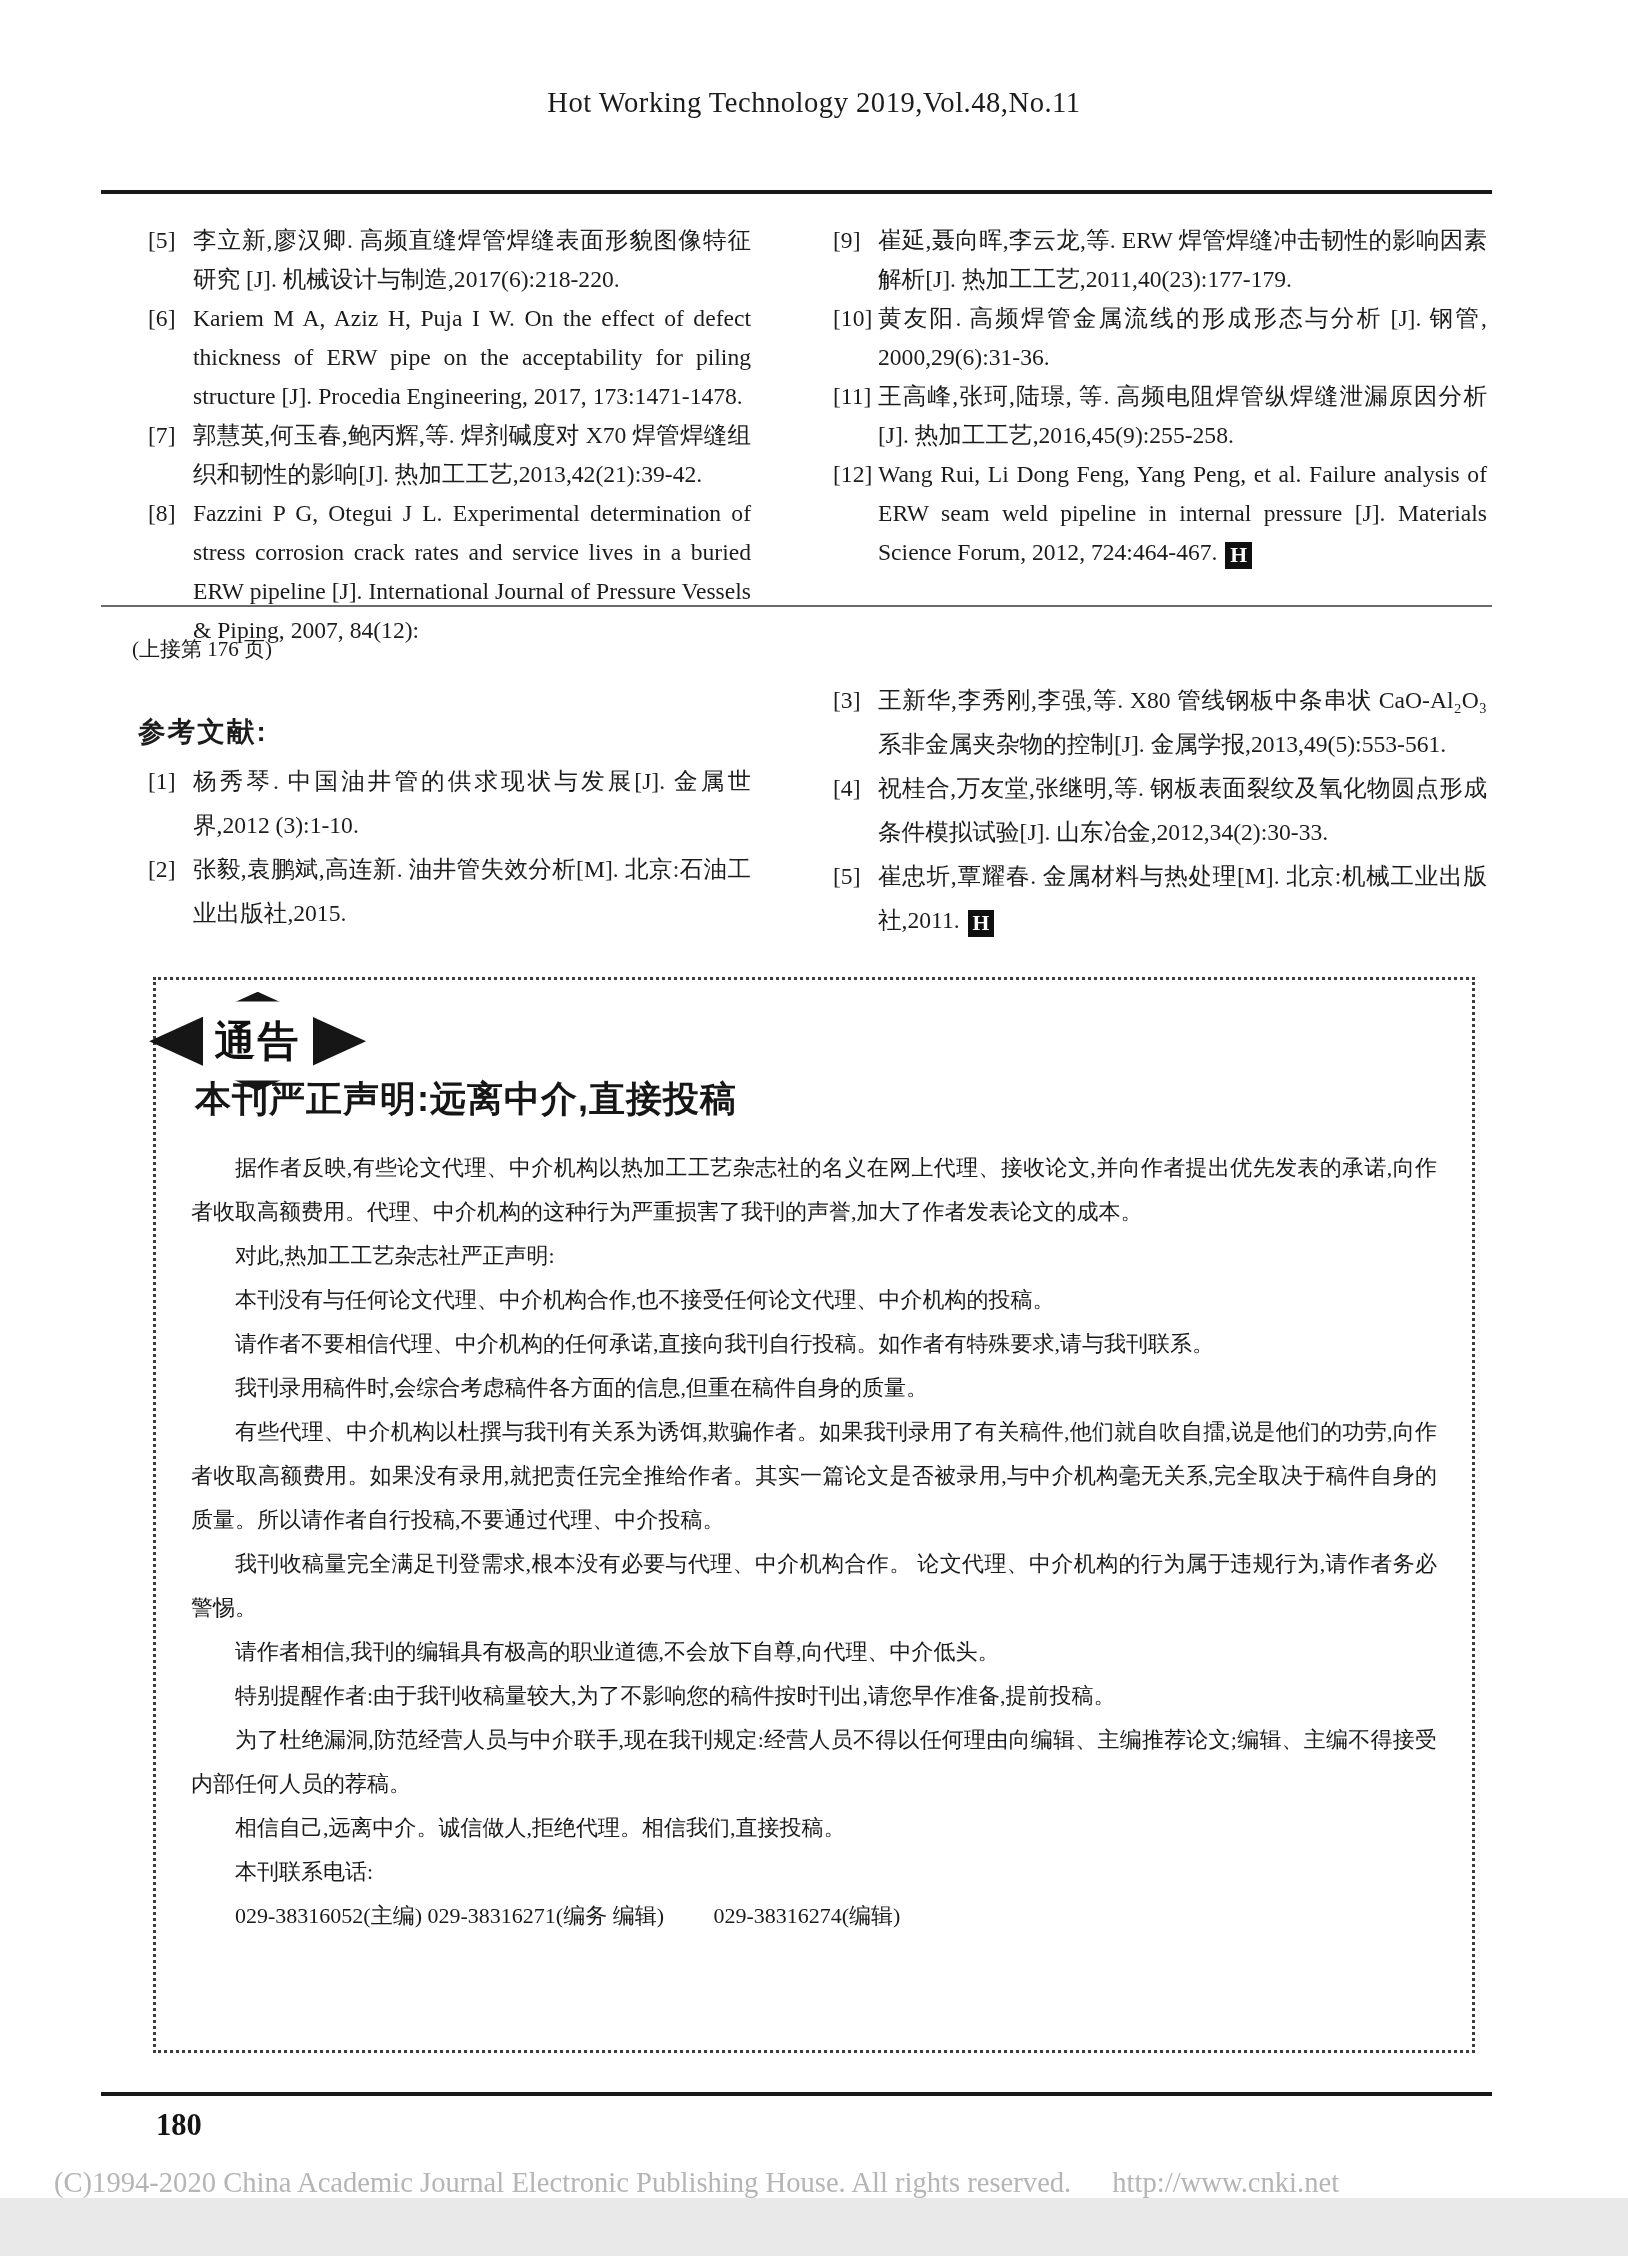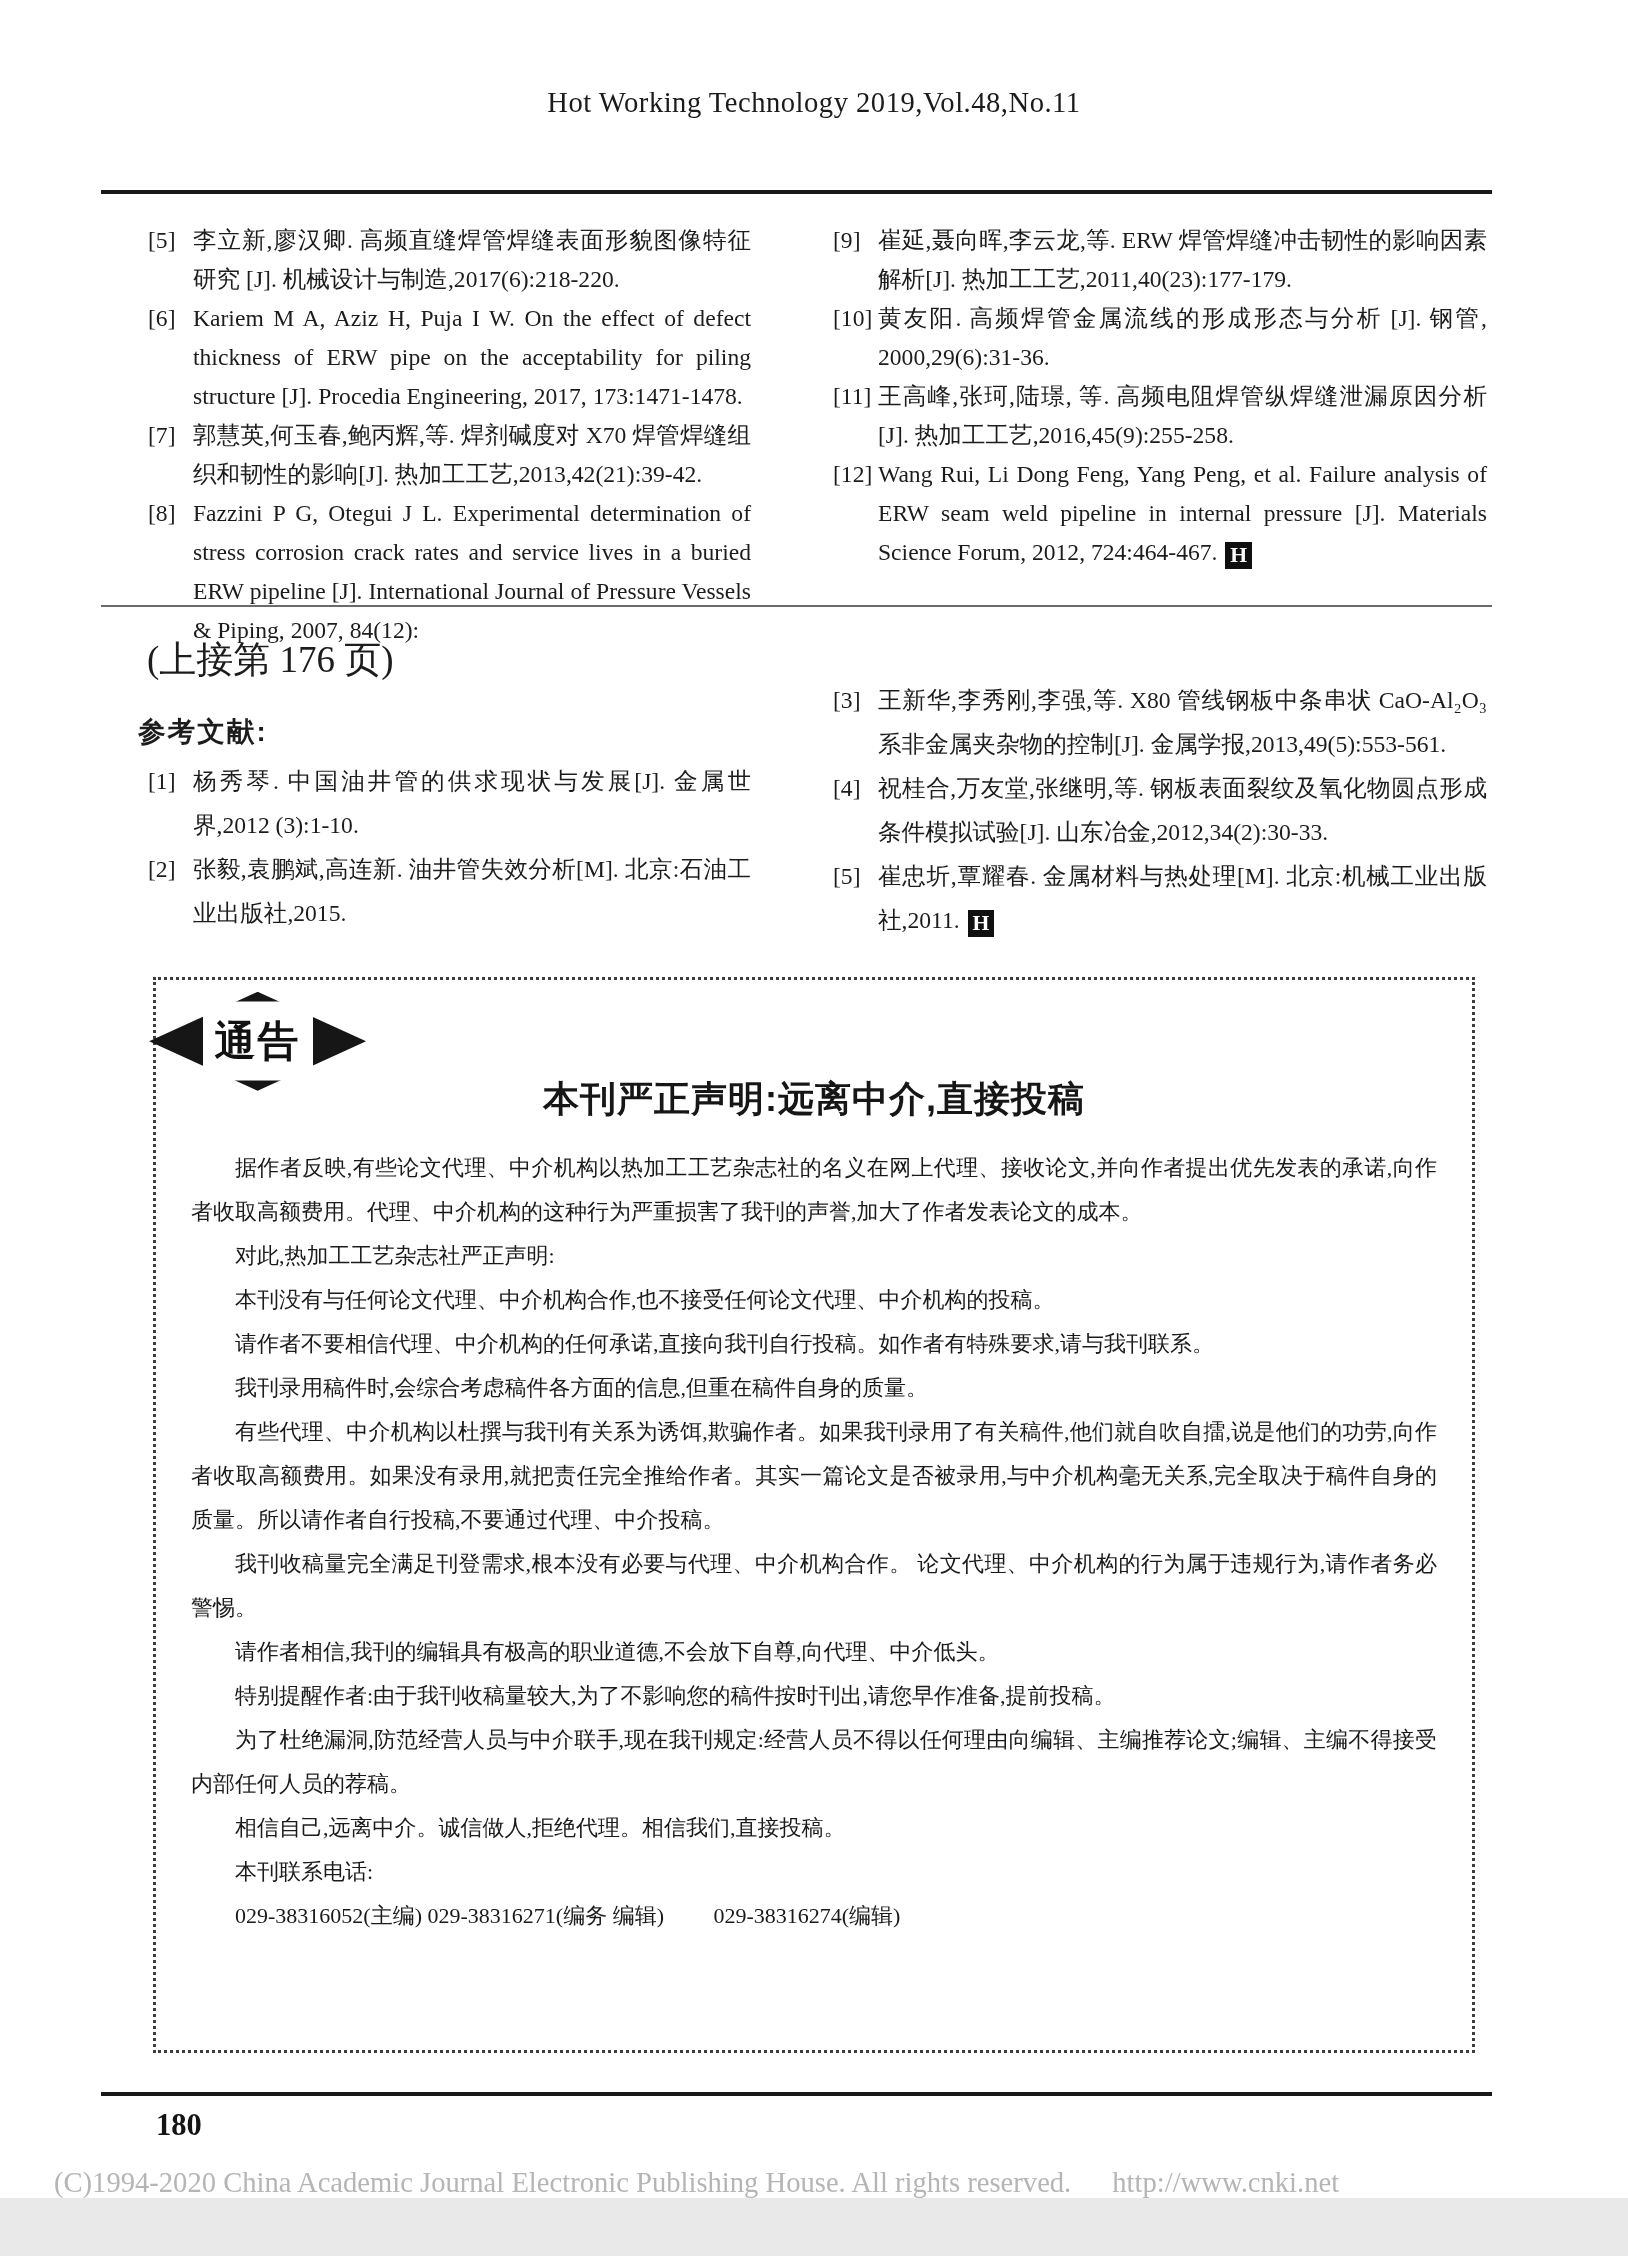--- a/index.html
+++ b/index.html
@@ -24,21 +24,21 @@
   .refs-col{position:absolute;font-size:23.6px;}
   .refs-top-left{left:148px;top:221px;width:603px;}
   .refs-top-right{left:833px;top:221px;width:654px;}
   .refs-bot-left{left:148px;top:759px;width:603px;}
   .refs-bot-right{left:833px;top:678px;width:654px;}
   .ref{position:relative;padding-left:45px;text-align:justify;line-height:39px;}
   .ref-lh2 .ref{line-height:44px;}
   .ref .ref-num{position:absolute;left:0;top:0;}
   .cont-line{padding-left:45px;line-height:39px;}
 
-  .cont-note{position:absolute;left:147px;top:635px;font-size:37px;}
+  .cont-note{position:absolute;left:132px;top:635px;font-size:21px;}
   .refs2-heading{position:absolute;left:138px;top:713px;font-size:27.6px;font-weight:bold;
     font-family:"Liberation Sans", sans-serif;letter-spacing:2px;}
 
   .endmark{
     display:inline-block;background:#101010;color:#ffffff;
     font-family:"Liberation Serif", serif;font-weight:bold;
     font-size:21.7px;line-height:26.6px;padding:0 4.9px;margin-left:7.9px;vertical-align:-2px;
   }
 
   .notice-box{
@@ -50,21 +50,21 @@
     -webkit-clip-path:polygon(0 50%,50% 0,100% 50%,50% 100%);
     clip-path:polygon(0 50%,50% 0,100% 50%,50% 100%);}
   .badge-label-box{
     position:absolute;left:50%;top:50%;transform:translate(-50%,-50%);
     width:110px;height:79px;background:#ffffff;
     display:flex;align-items:center;justify-content:center;
   }
   .badge-label{font-family:"Liberation Sans", sans-serif;font-weight:bold;font-size:41px;color:#111;letter-spacing:2px;}
 
   .notice-title{
-    margin:95px 39px 0 39px;text-align:center;
+    margin:95px 39px 0 39px;text-align:left;
     font-family:"Liberation Sans", sans-serif;font-weight:bold;
     font-size:36px;letter-spacing:1px;color:#161616;
   }
   .notice-body{padding:21.7px 35px 0 35px;font-size:22px;line-height:44px;color:#1a1a1a;}
   .notice-body p{margin:0;text-indent:2em;text-align:justify;}
 
   .page-number{position:absolute;left:156px;top:2108px;font-size:30.5px;font-weight:bold;color:#141414;}
   .footer{position:absolute;left:54px;top:2167px;font-size:28.6px;color:#b5b5b5;white-space:nowrap;}
   .footer .url{margin-left:41px;}
 </style>

